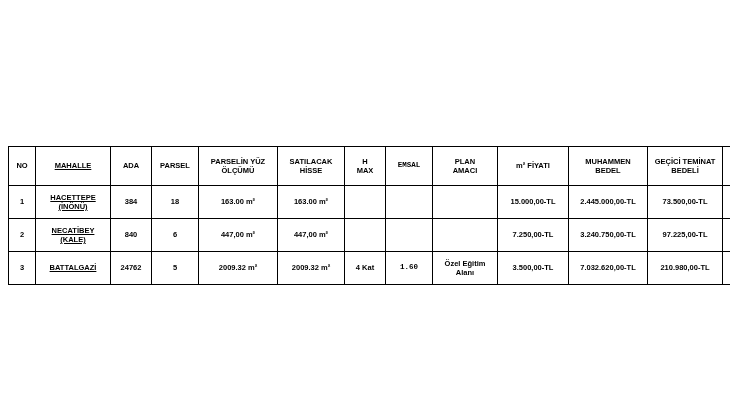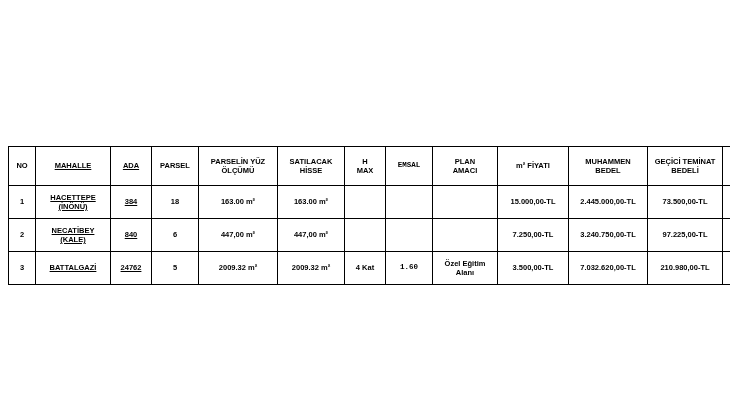--- a/index.html
+++ b/index.html
@@ -44,21 +44,21 @@
     height: 34px;
     font-weight: bold;
   }
   table.listing tbody td {
     height: 28px;
     font-weight: bold;
   }
   
   .c-no      { width: 24px; }
   .c-mahalle { width: 72px; text-decoration: underline; }
-  .c-ada     { width: 38px; text-decoration: underline; }
+  .c-ada     { width: 38px; }
   .c-parsel  { width: 44px; }
   .c-olcum   { width: 76px; }
   .c-hisse   { width: 64px; }
   .c-hmax    { width: 38px; }
   .c-emsal   { width: 44px; font-family: Liberation Mono, monospace; }
   .c-plan    { width: 62px; border-radius: 18px; }
   .c-m2      { width: 68px; }
   .c-muh     { width: 76px; }
   .c-gec     { width: 72px; }
   .c-ihaled  { width: 56px; }

